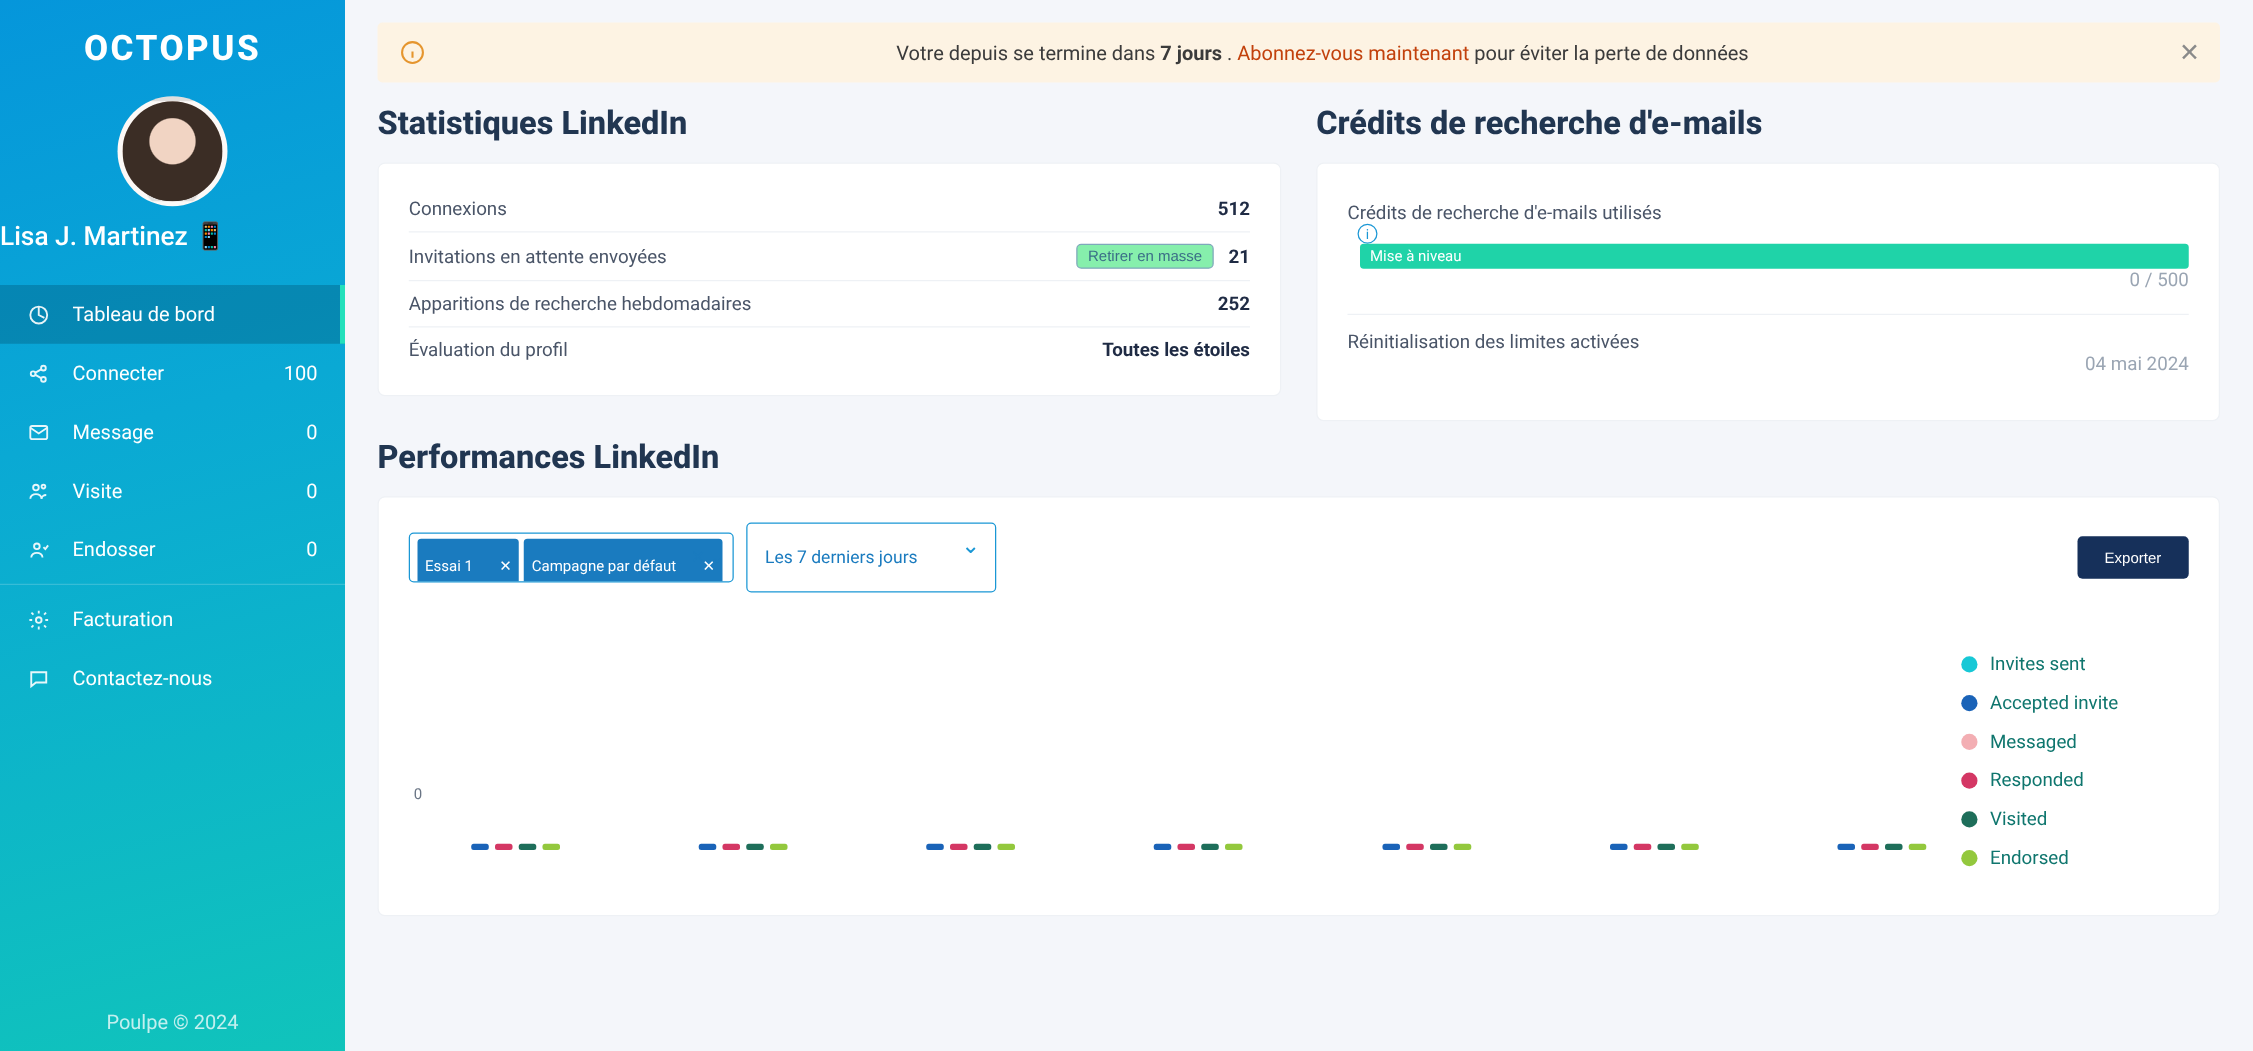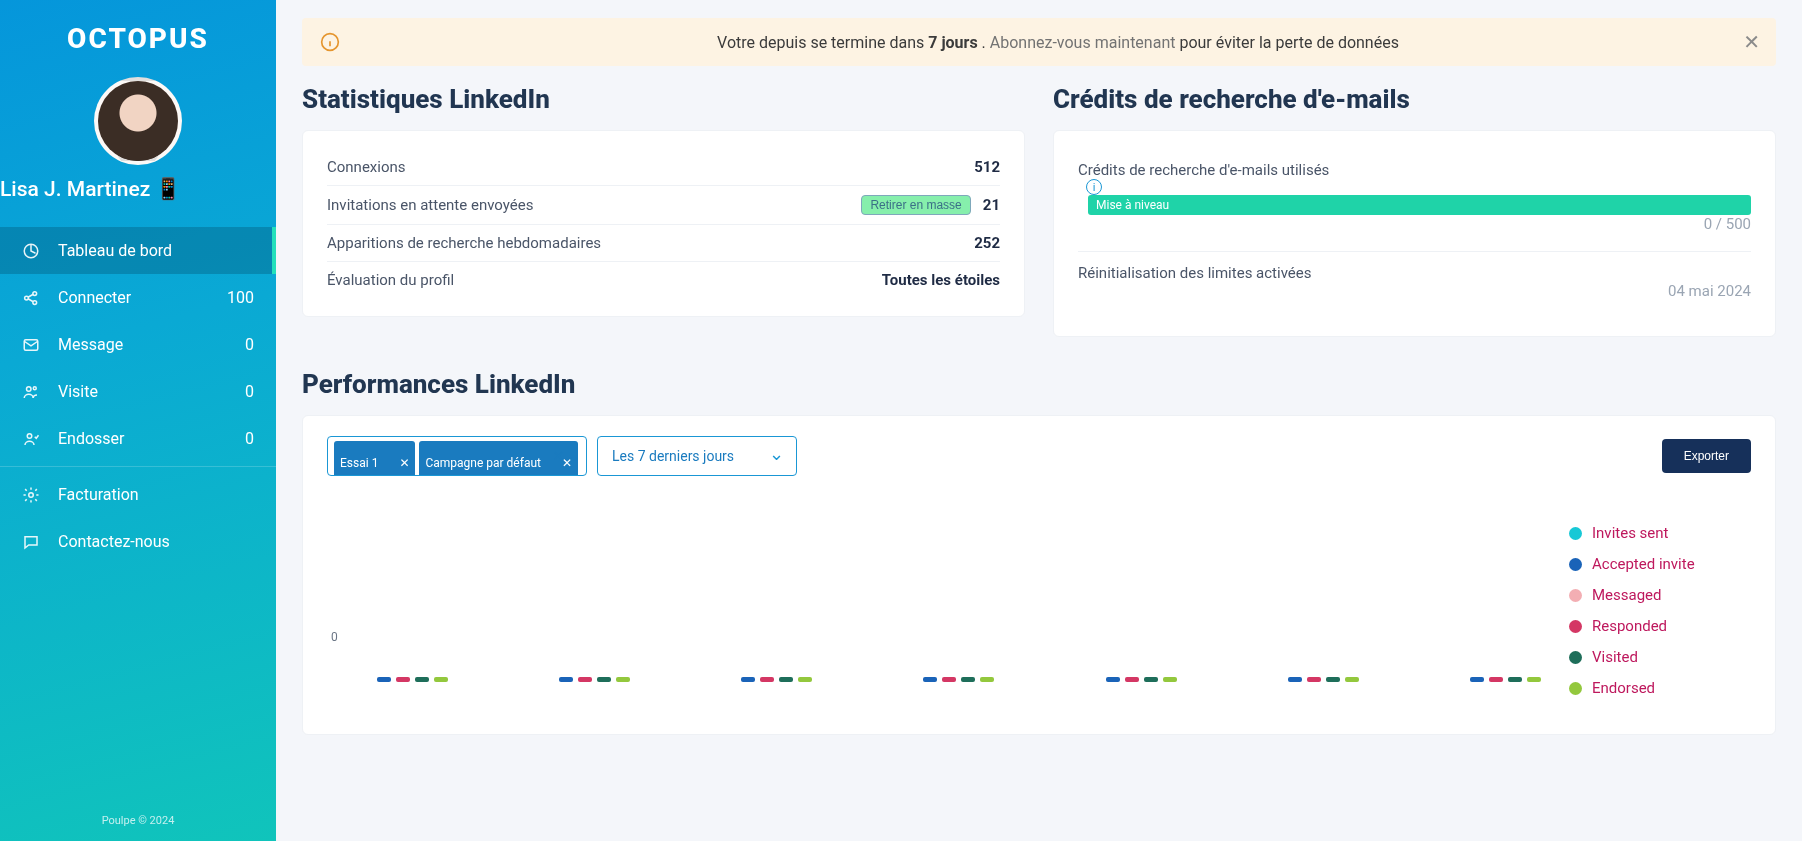--- a/index.html
+++ b/index.html
@@ -67,21 +67,21 @@
   }
   .nav li .icon { width: 22px; margin-right: 14px; opacity: .9; display:inline-flex; }
   .nav li .count { margin-left: auto; }
 
   .sidebar-divider { height:1px; background: rgba(255,255,255,.18); margin: 4px 0; }
 
   .sidebar-footer {
     margin-top: auto;
     text-align: center;
     padding: 14px;
-    font-size: 11px;
+    font-size: 16px;
     color: rgba(255,255,255,.75);
   }
 
   
   .main { flex: 1; padding: 18px 26px; overflow-y: auto; }
 
   .banner {
     background: #fdf3e3;
     border-radius: 4px;
     padding: 14px 18px;
@@ -90,21 +90,21 @@
     color: #3b3b3b;
     margin-bottom: 18px;
     position: relative;
   }
   .banner .info-icon {
     width: 20px; height: 20px;
     color: #e5952e;
     margin-right: 18px;
   }
   .banner .msg { flex:1; text-align:center; }
-  .banner a { color: #737373; text-decoration: none; }
+  .banner a { color: #c2410c; text-decoration: none; }
   .banner .bold { font-weight: 700; }
   .banner .close { color:#8a8a8a; cursor:pointer; font-size:20px; position:absolute; right:16px; }
 
   .row2 { display:flex; gap: 28px; }
   .col { flex:1; }
 
   h2.section {
     font-size: 26px;
     font-weight: 800;
     color: #213651;
@@ -147,21 +147,21 @@
   }
   .info-circ {
     display:inline-flex; width:16px; height:16px;
     border:1.5px solid #1a97d5; border-radius:50%;
     color:#1a97d5; font-size:11px; align-items:center; justify-content:center;
     margin-left:8px;
   }
   .credit-val { margin-left:auto; color:#9aa5b3; }
 
   
-  .perf { margin-top: 32px; }
+  .perf { margin-top: 14px; }
   .perf-card { padding: 20px 24px; }
   .filters { display:flex; align-items:center; gap:10px; margin-bottom: 18px; }
 
   .multi-select {
     border:1px solid #1a97d5; border-radius:4px;
     padding:4px 6px; min-width:240px; max-width:260px;
     height: 40px; overflow:hidden;
     display:flex; flex-wrap:wrap; gap:4px; align-items:flex-start;
     position:relative;
   }
@@ -171,21 +171,21 @@
     gap:21px;
   }
   .chip .x { cursor:pointer; font-size:12px; }
   .multi-select .caret {
     position:absolute; right:6px; top:50%; transform:translateY(-50%);
     color:#1a7bbf; font-size:14px; display:flex; gap:4px;
   }
 
   .select-simple {
     border:1px solid #1a97d5; border-radius:4px;
-    padding:0 36px 0 14px; height:40px;
+    padding:0 36px 0 14px; height:56px;
     min-width:200px;
     display:flex; align-items:center;
     color:#1a7bbf; font-size:14px;
     position:relative; cursor:pointer;
   }
   .select-simple::after {
     content:"⌄"; position:absolute; right:12px; color:#1a97d5; font-size:18px; top:6px;
   }
 
   .btn-export {
@@ -204,21 +204,21 @@
   }
   .bar-group { display:flex; gap:5px; align-items:flex-end; }
   .bar { width:14px; height:5px; border-radius:2px; }
   .c-invites   { background:#17c8d6; }
   .c-accepted  { background:#1a63b8; }
   .c-messaged  { background:#f3aeb3; }
   .c-responded { background:#d43764; }
   .c-visited   { background:#1e6e5a; }
   .c-endorsed  { background:#93c83d; }
 
-  .legend { width:200px; padding-left:18px; display:flex; flex-direction:column; gap:13px; font-size:15px; color:#be185d; margin-top:20px; }
+  .legend { width:200px; padding-left:18px; display:flex; flex-direction:column; gap:13px; font-size:15px; color:#0f766e; margin-top:20px; }
   .legend-row { display:flex; align-items:center; gap:10px; }
   .legend-dot { width:13px; height:13px; border-radius:50%; }
 
   svg { display:block; }
 </style>
 </head>
 <body>
 
 <aside class="sidebar">
   <div class="logo">OCTOPUS</div>

